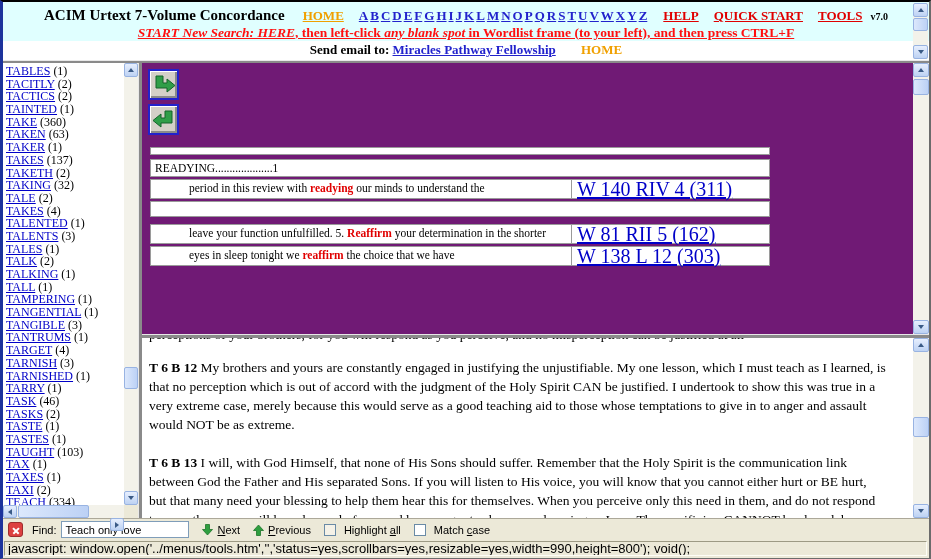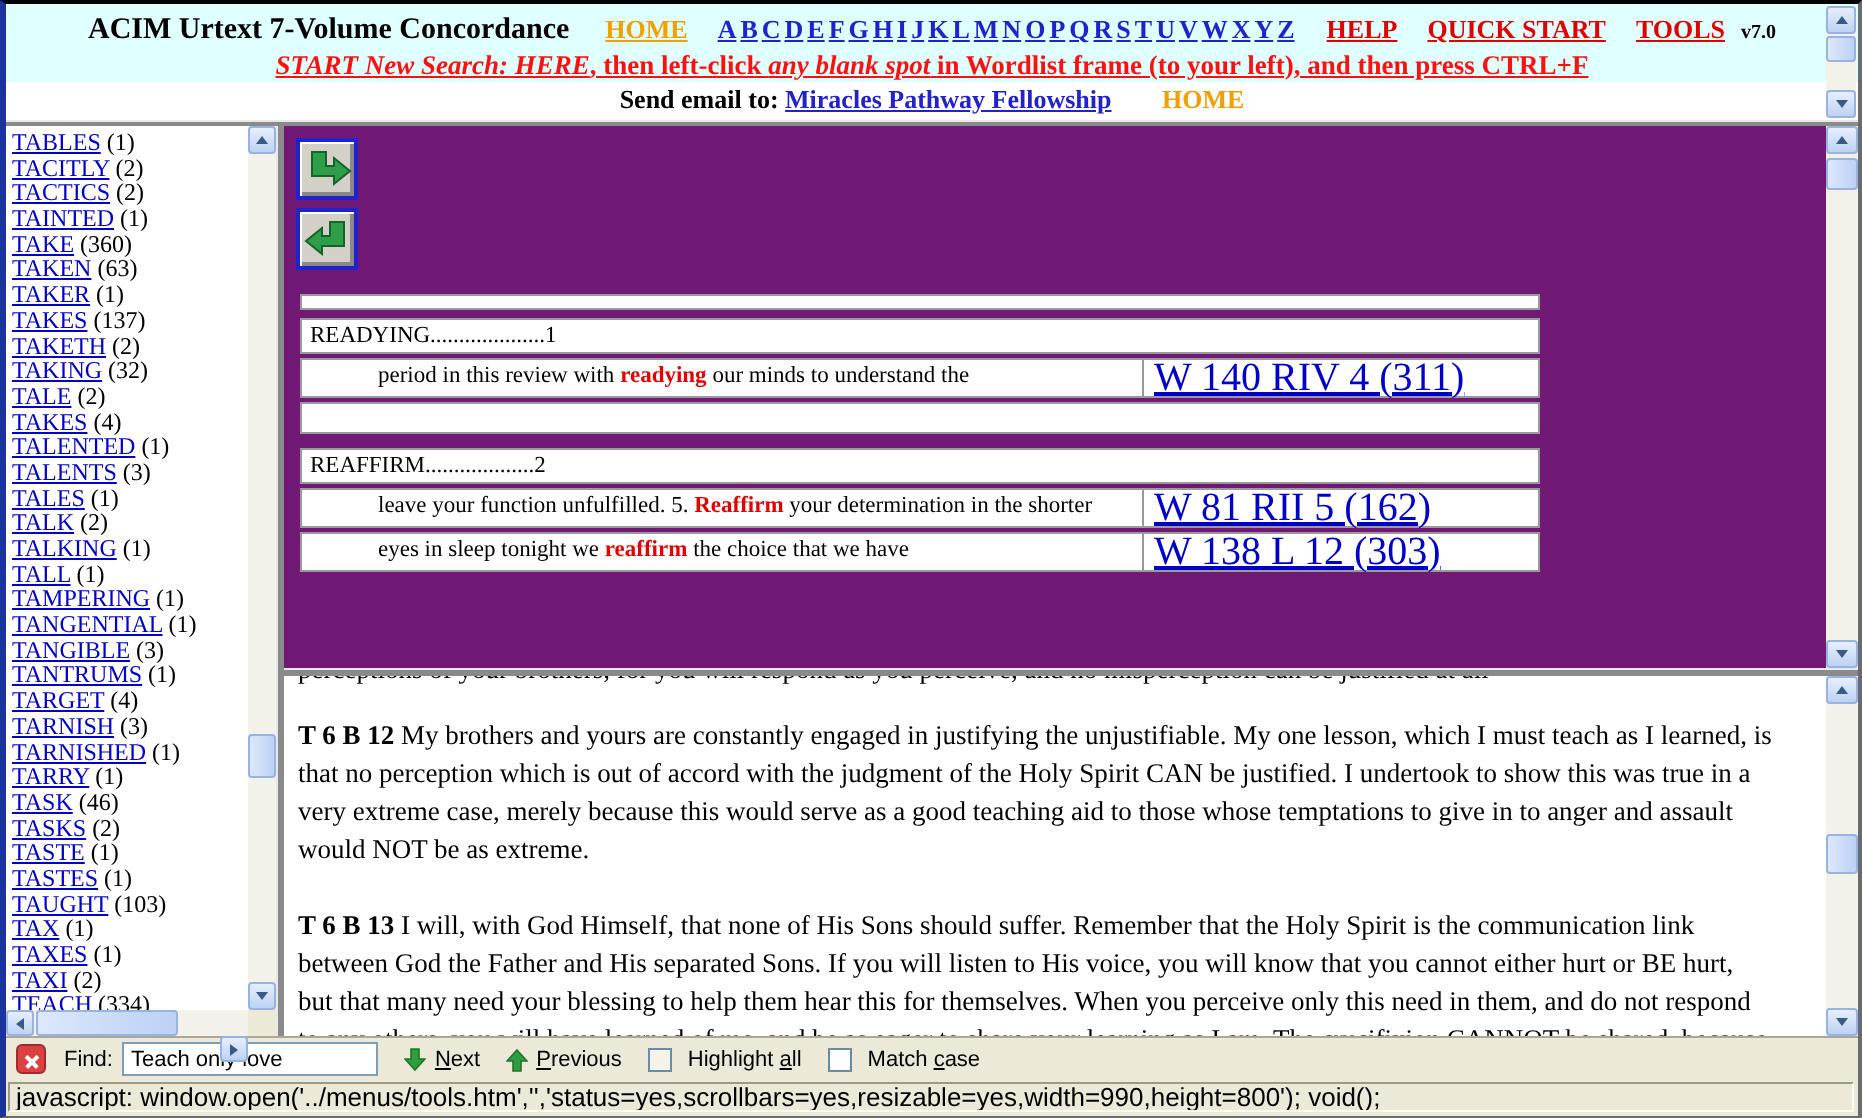--- a/index.html
+++ b/index.html
@@ -240,21 +240,20 @@
         <div class="conc-tables" id="conc-tables">
           <div class="c-row c-thin"></div>
         <div class="c-row c-head">READYING....................1</div>
             <div class="c-row c-entry">
               <div class="c-text">period in this review with <span class="kw">readying</span> our minds to understand the</div>
               <div class="c-ref">
                 <a class="ref-link">W 140 RIV 4 (311)</a>
               </div>
             </div>
             <div class="c-row c-empty e1"></div>
-            <div class="c-row c-head">REAFFIRM...................2</div>
             <div class="c-row c-entry">
               <div class="c-text">leave your function unfulfilled. 5. <span class="kw">Reaffirm</span> your determination in the shorter</div>
               <div class="c-ref">
                 <a class="ref-link">W 81 RII 5 (162)</a>
               </div>
             </div>
             <div class="c-row c-entry">
               <div class="c-text">eyes in sleep tonight we <span class="kw">reaffirm</span> the choice that we have</div>
               <div class="c-ref">
                 <a class="ref-link">W 138 L 12 (303)</a>

